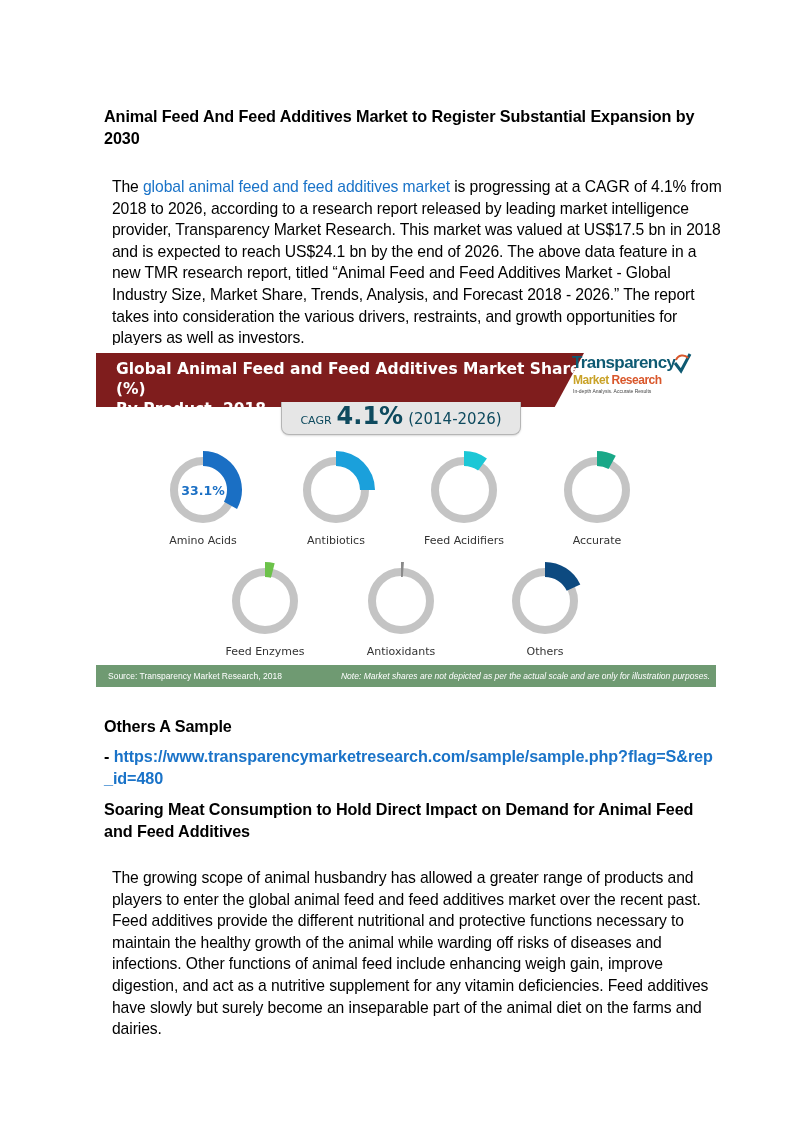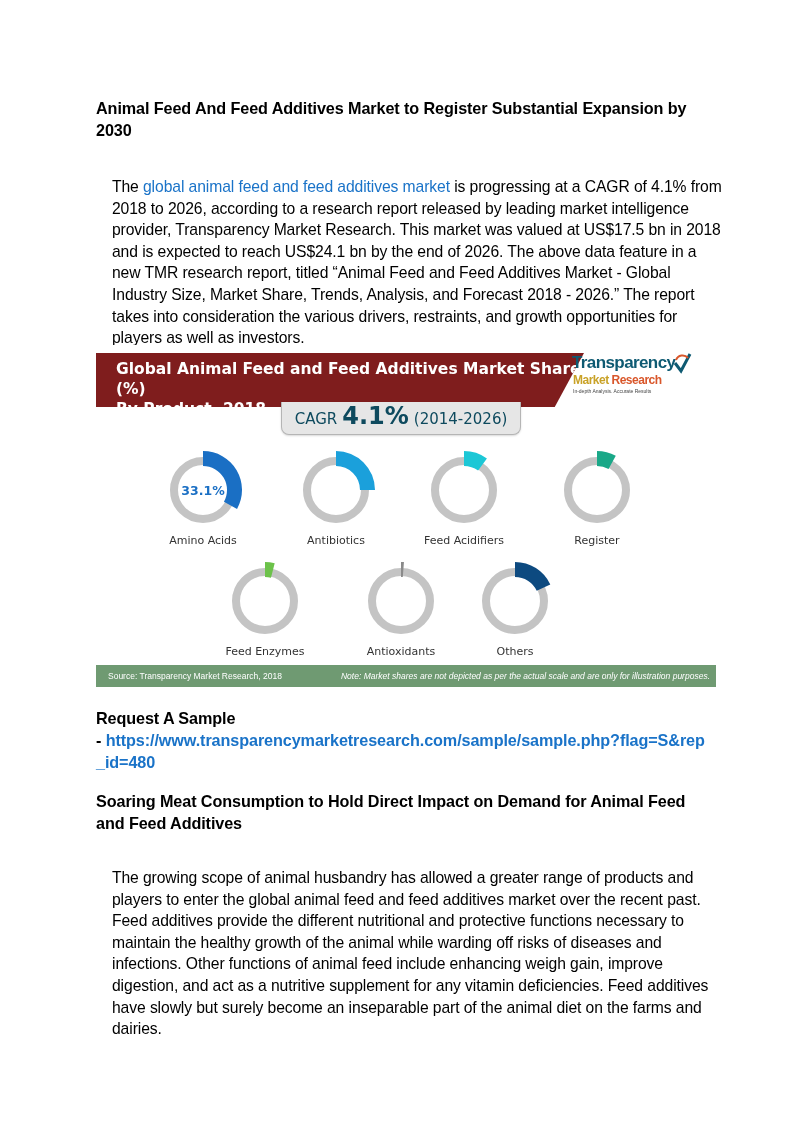--- a/index.html
+++ b/index.html
@@ -1,19 +1,19 @@
 <!DOCTYPE html>
 <html><head>
 <meta charset="utf-8">
 <style>
   html, body { margin: 0; padding: 0; background: #ffffff; }
   body { width: 794px; height: 1123px; position: relative; overflow: hidden;
          font-family: "DejaVu Sans", sans-serif; color: #000; }
   .page { position: absolute; left: 96px; top: 0; width: 610px; }
-  .h { font-family: "Liberation Sans", sans-serif; font-weight: bold; font-size: 16.2px; line-height: 22px; margin: 0; letter-spacing: -0.1px; }
+  .h { font-family: "Liberation Sans", sans-serif; font-weight: bold; font-size: 16.2px; line-height: 22px; margin: 8px; letter-spacing: -0.1px; }
   .p { font-family: "Liberation Sans", sans-serif; font-size: 15.7px; line-height: 21.6px; margin: 16px; letter-spacing: -0.1px; }
   .link { color: #1a73c8; text-decoration: none; }
   .boldlink { color: #1a73c8; font-weight: bold; }
   #title { position: absolute; top: 97px; }
   #intro { position: absolute; top: 160px; width: 612px; }
   #figure { position: absolute; top: 345px; left: 0; width: 620px; height: 343px; background: #fff; }
   .banner { position: absolute; left: 0; top: 8px; width: 488px; height: 54px; background: #7f1d1d;
             clip-path: polygon(0 0, 100% 0, 94% 100%, 0 100%); }
   .banner-text { position: absolute; left: 20px; top: 6px; color: #fff; font-family: "DejaVu Sans", sans-serif;
                  font-size: 15.5px; font-weight: bold; line-height: 20px; }
@@ -23,21 +23,21 @@
   .logo-m { position: absolute; left: 1px; top: 22px; font-family: "Liberation Sans", sans-serif; font-weight: bold;
             font-size: 12px; letter-spacing: -0.5px; }
   .logo-m .mk { color: #c9a227; }
   .logo-m .rs { color: #d9572b; }
   .logo-s { position: absolute; left: 1px; top: 37px; font-family: "Liberation Sans", sans-serif; font-size: 5px; color: #444; }
   .logo-check { position: absolute; left: 100px; top: 0; width: 20px; height: 24px; }
   .cagr { position: absolute; left: 185px; top: 57px; width: 238px; height: 32px; background: #e6e6e6;
           border: 1px solid #b5b5b5; border-top: none; border-radius: 0 0 8px 8px;
           display: flex; align-items: baseline; justify-content: center; gap: 5px; color: #0e4a5e;
           font-family: "DejaVu Sans", sans-serif; box-shadow: 0 1px 2px rgba(0,0,0,0.15); }
-  .cagr .lbl { font-size: 15px; }
+  .cagr .lbl { font-size: 11px; }
   .cagr .val { font-size: 24px; font-weight: bold; }
   .cagr .yrs { font-size: 15px; }
   .donut { position: absolute; width: 110px; text-align: center; }
   .donut svg { display: block; margin: 0 auto; }
   .donut .name { font-family: "DejaVu Sans", sans-serif; font-size: 11px; color: #333; margin-top: 6px; white-space: nowrap; }
   .footer { position: absolute; left: 0; top: 320px; width: 620px; height: 22px; background: #6f9a72;
             color: #fff; font-family: "Liberation Sans", sans-serif; font-size: 8.5px; line-height: 22px; }
   .footer .src { position: absolute; left: 12px; text-align: center; }
   .footer .note { position: absolute; right: 6px; font-style: italic; }
   #req { position: absolute; top: 707px; }
@@ -99,52 +99,52 @@
             <circle cx="40" cy="42" r="29" fill="none" stroke="#c4c4c4" stroke-width="8"></circle>
             <path d="M40,3 A39,39 0 0 1 62.92362483940646,10.448337219377049 L54.10684605501935,22.58359213500126 A24,24 0 0 0 40,18 Z" fill="#1cc7d6"></path>
           </svg>
           <div class="name">Feed Acidifiers</div>
         </div>
         <div class="donut" style="left: 446px; top: 103px;">
           <svg width="80" height="80" viewBox="0 0 80 80">
             <circle cx="40" cy="42" r="29" fill="none" stroke="#c4c4c4" stroke-width="8"></circle>
             <path d="M40,3 A39,39 0 0 1 58.7883932899669,7.824039478289322 L51.56208817844117,20.968639678947273 A24,24 0 0 0 40,18 Z" fill="#1aa888"></path>
           </svg>
-          <div class="name">Register</div>
+          <div class="name">Accurate</div>
         </div>
         <div class="donut" style="left: 114px; top: 214px;">
           <svg width="80" height="80" viewBox="0 0 80 80">
             <circle cx="40" cy="42" r="29" fill="none" stroke="#c4c4c4" stroke-width="8"></circle>
             <path d="M40,3 A39,39 0 0 1 49.69890559942934,4.225256715983392 L45.968557291956515,18.754004132912854 A24,24 0 0 0 40,18 Z" fill="#6cc24a"></path>
           </svg>
           <div class="name">Feed Enzymes</div>
         </div>
         <div class="donut" style="left: 250px; top: 214px;">
           <svg width="80" height="80" viewBox="0 0 80 80">
             <circle cx="40" cy="42" r="29" fill="none" stroke="#c4c4c4" stroke-width="8"></circle>
             <path d="M40,3 A39,39 0 0 1 42.937745415589376,3.1108028898360587 L41.80784333267039,18.068186393745265 A24,24 0 0 0 40,18 Z" fill="#8a8a8a"></path>
           </svg>
           <div class="name">Antioxidants</div>
         </div>
-        <div class="donut" style="left: 364px; top: 214px;">
+        <div class="donut" style="left: 394px; top: 214px;">
           <svg width="80" height="80" viewBox="0 0 80 80">
             <circle cx="40" cy="42" r="29" fill="none" stroke="#c4c4c4" stroke-width="8"></circle>
             <path d="M40,3 A39,39 0 0 1 75.28825504617475,25.39460762896217 L61.715849259184466,31.781297002438258 A24,24 0 0 0 40,18 Z" fill="#0d4a80"></path>
           </svg>
           <div class="name">Others</div>
         </div>
       </div>
 
     <div class="footer">
       <span class="src">Source: Transparency Market Research, 2018</span>
       <span class="note">Note: Market shares are not depicted as per the actual scale and are only for illustration purposes.</span>
     </div>
   </div>
 
   <div id="req">
-    <div class="h">Request A Sample</div>
+    <div class="h">Others A Sample</div>
     <div class="h url"><span>- </span><a class="boldlink">https://www.transparencymarketresearch.com/sample/sample.php?flag=S&amp;rep_id=480</a></div>
   </div>
 
   <h2 id="h2" class="h">Soaring Meat Consumption to Hold Direct Impact on Demand for Animal Feed and Feed Additives</h2>
 
   <p id="body2" class="p">The growing scope of animal husbandry has allowed a greater range of products and players to enter the global animal feed and feed additives market over the recent past. Feed additives provide the different nutritional and protective functions necessary to maintain the healthy growth of the animal while warding off risks of diseases and infections. Other functions of animal feed include enhancing weigh gain, improve digestion, and act as a nutritive supplement for any vitamin deficiencies. Feed additives have slowly but surely become an inseparable part of the animal diet on the farms and dairies.</p>
 </div>
 
 </body></html>

